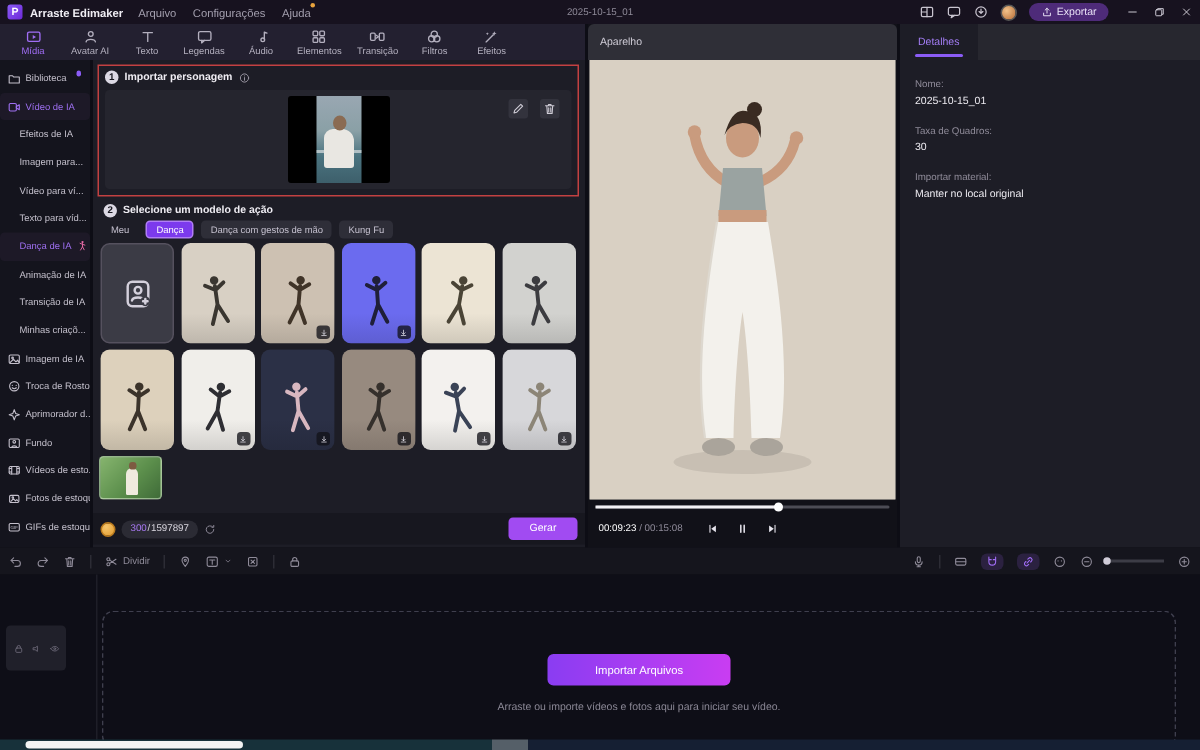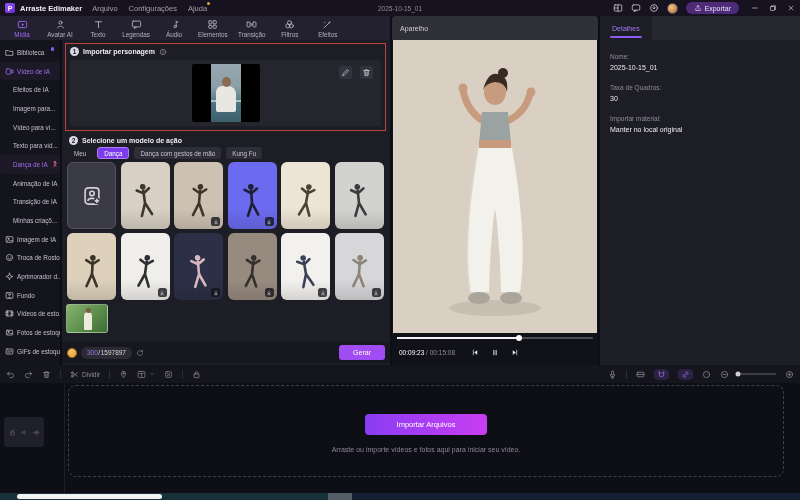--- a/index.html
+++ b/index.html
@@ -122,21 +122,21 @@
   .tsep { width:1px; height:9px; background:#2c2c35; }
   .tbtn { display:flex; align-items:center; gap:3px; font-size:6.5px; cursor:pointer; }
   .tbtn.on { color:#a06df5; background:#2b2140; border-radius:4px; padding:1px 3px; }
   .zoom-line { width:38px; height:1.5px; background:#3c3c46; position:relative; }
   .zoom-knob { position:absolute; left:0; top:50%; transform:translate(-50%,-50%); width:5px; height:5px; border-radius:50%; background:#d0ccd8; }
 
   .tl-body { position:absolute; left:0; top:383px; width:800px; height:110px; background:#0e0e17; }
   .tl-vline { position:absolute; left:64px; top:0; bottom:0; width:1px; background:#1e1e28; }
   .track-head { position:absolute; left:4px; top:34px; width:40px; height:30px; background:#20202a; border-radius:3px;
                 display:flex; align-items:center; justify-content:center; gap:5px; color:#6f6b7a; }
-  .dropzone { position:absolute; left:68px; right:16px; top:2px; height:92px; border:1px dashed #3f3f4e; border-radius:8px; }
+  .dropzone { position:absolute; left:68px; right:16px; top:24px; height:92px; border:1px dashed #3f3f4e; border-radius:8px; }
   .import-files-btn { position:absolute; left:50%; top:28px; transform:translateX(-50%); width:122px; height:21px;
                       border-radius:4px; background:linear-gradient(90deg,#8a3df2,#c93df2); color:#fff;
                       font-size:7.5px; display:flex; align-items:center; justify-content:center; cursor:pointer; }
   .drop-hint { position:absolute; left:0; right:0; top:60px; text-align:center; font-size:7px; color:#8a8795; }
 
   .hscroll { position:absolute; left:0; top:493px; width:800px; height:7px;
              background:linear-gradient(90deg,#17313a 0,#17313a 41%,#555f68 41%,#555f68 44%,#151f33 44%,#151f33 100%); }
   .hthumb { position:absolute; left:17px; top:1px; width:145px; height:5px; border-radius:2.5px; background:#f3f3f3; cursor:pointer; }
 </style>
 </head>

